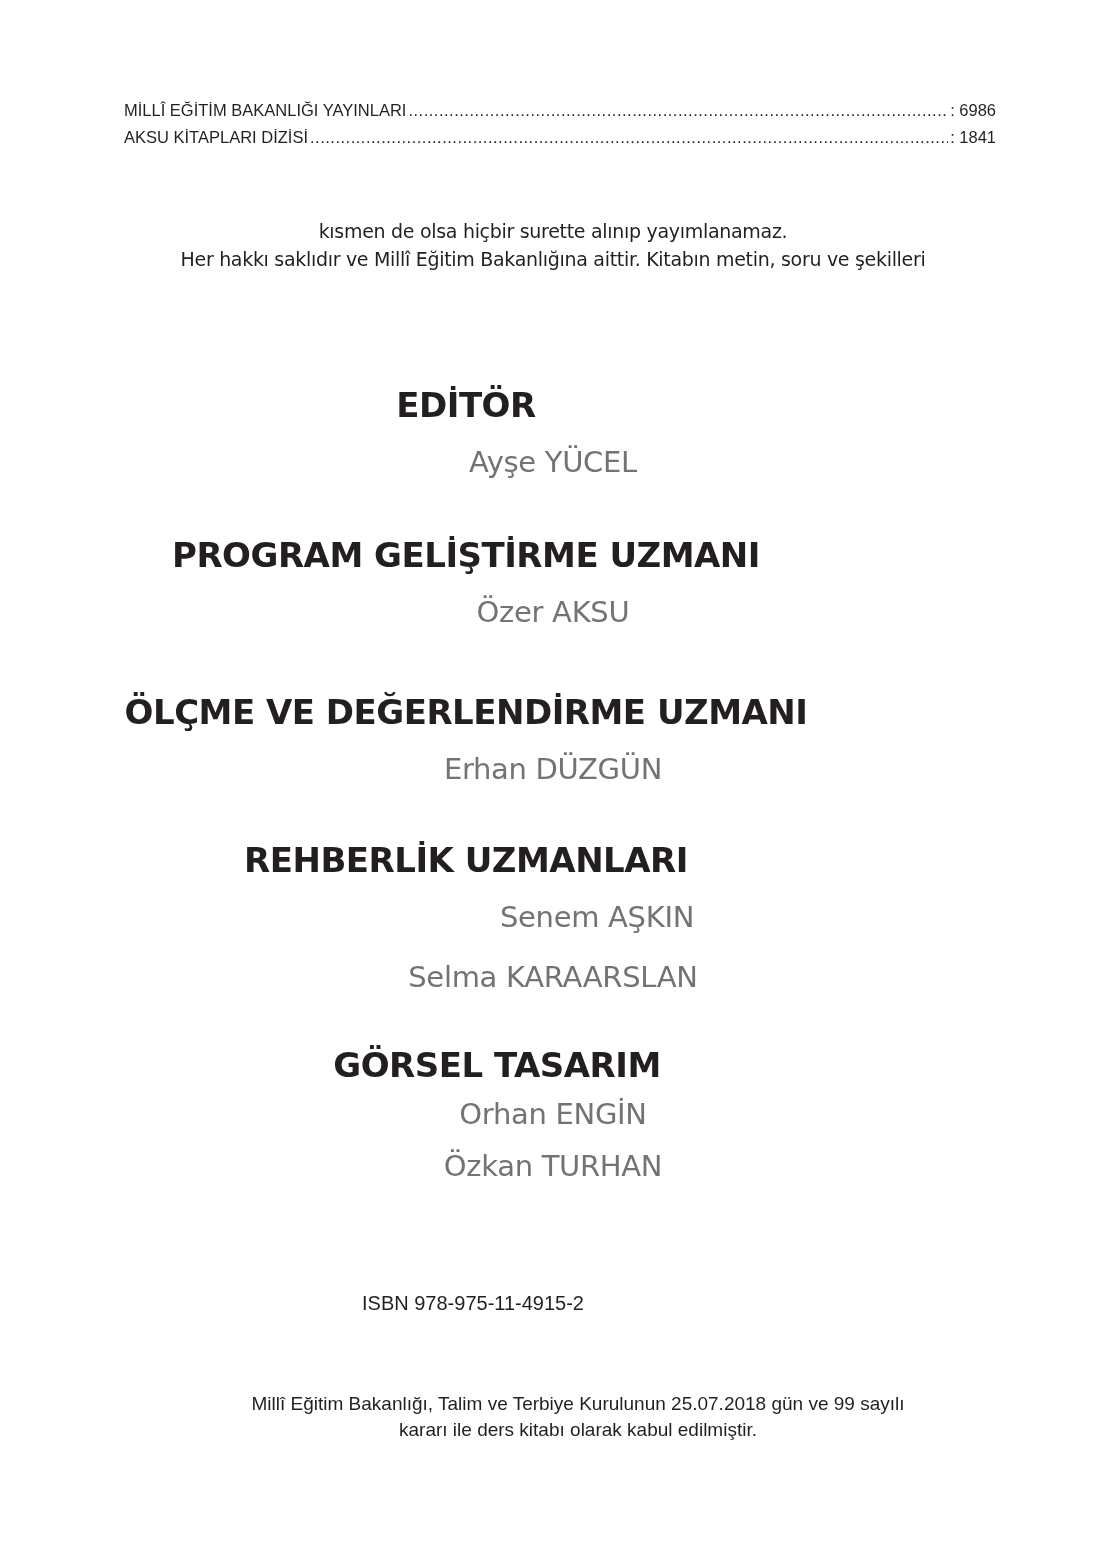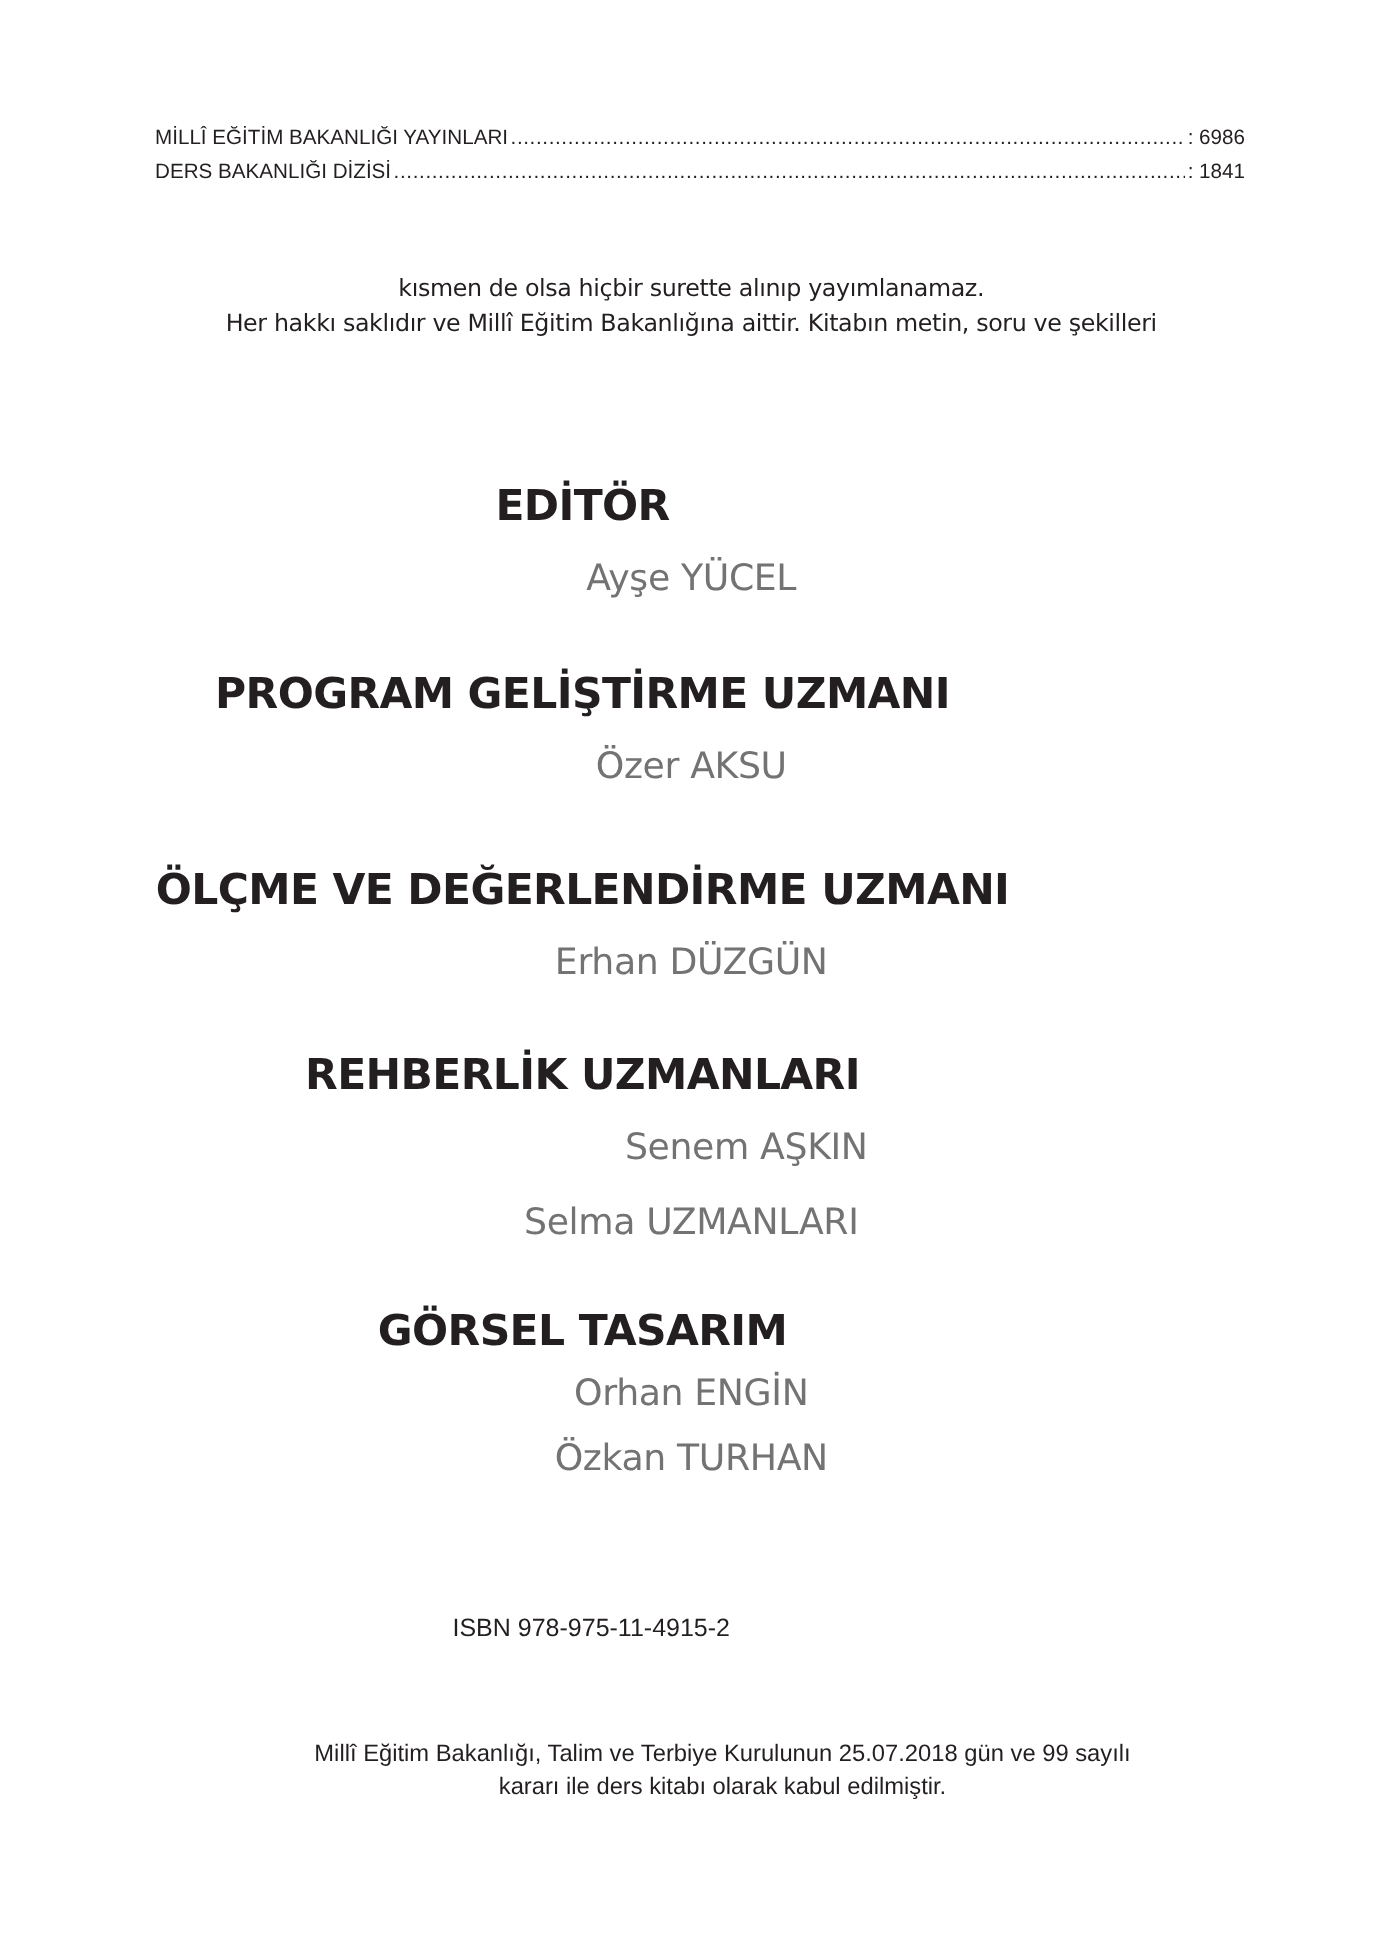--- a/index.html
+++ b/index.html
@@ -27,21 +27,21 @@
 <body>
 
 <div>
 
   <div class="series-line" style="top:100px;">
     <span class="label">MİLLÎ EĞİTİM BAKANLIĞI YAYINLARI</span>
     <span class="dots"></span>
     <span class="num">: 6986</span>
   </div>
   <div class="series-line" style="top:127px;">
-    <span class="label">DERS BAKANLIĞI DİZİSİ</span>
+    <span class="label">AKSU KİTAPLARI DİZİSİ</span>
     <span class="dots"></span>
     <span class="num">: 1841</span>
   </div>
 
   <div class="rights">
     <div>kısmen de olsa hiçbir surette alınıp yayımlanamaz.</div>
     <div>Her hakkı saklıdır ve Millî Eğitim Bakanlığına aittir. Kitabın metin, soru ve şekilleri</div>
   </div>
 
   <div>
@@ -49,23 +49,23 @@
     <div class="name" style="top:445px;">Ayşe YÜCEL</div>
 
     <div class="heading" style="top:535px;">PROGRAM GELİŞTİRME UZMANI</div>
     <div class="name" style="top:595px;">Özer AKSU</div>
 
     <div class="heading" style="top:692px;">ÖLÇME VE DEĞERLENDİRME UZMANI</div>
     <div class="name" style="top:752px;">Erhan DÜZGÜN</div>
 
     <div class="heading" style="top:840px;">REHBERLİK UZMANLARI</div>
     <div class="name" style="top:900px;padding-left:44px;">Senem AŞKIN</div>
-    <div class="name" style="top:960px;">Selma UZMANLARI</div>
+    <div class="name" style="top:960px;">Selma KARAARSLAN</div>
 
-    <div class="heading" style="top:1045px;">GÖRSEL TASARIM</div>
+    <div class="heading" style="top:1045px;margin-left:31px;">GÖRSEL TASARIM</div>
     <div class="name" style="top:1097px;">Orhan ENGİN</div>
     <div class="name" style="top:1149px;">Özkan TURHAN</div>
   </div>
 
   <div class="isbn">ISBN 978-975-11-4915-2</div>
 
   <div class="approval">
     <div>Millî Eğitim Bakanlığı, Talim ve Terbiye Kurulunun 25.07.2018 gün ve 99 sayılı</div>
     <div>kararı  ile ders kitabı olarak kabul edilmiştir.</div>
   </div>

